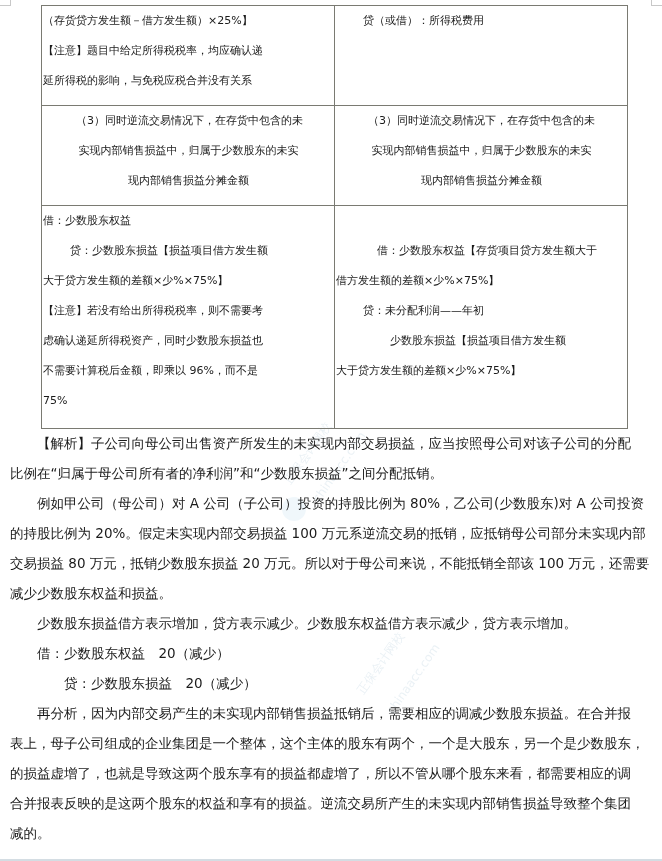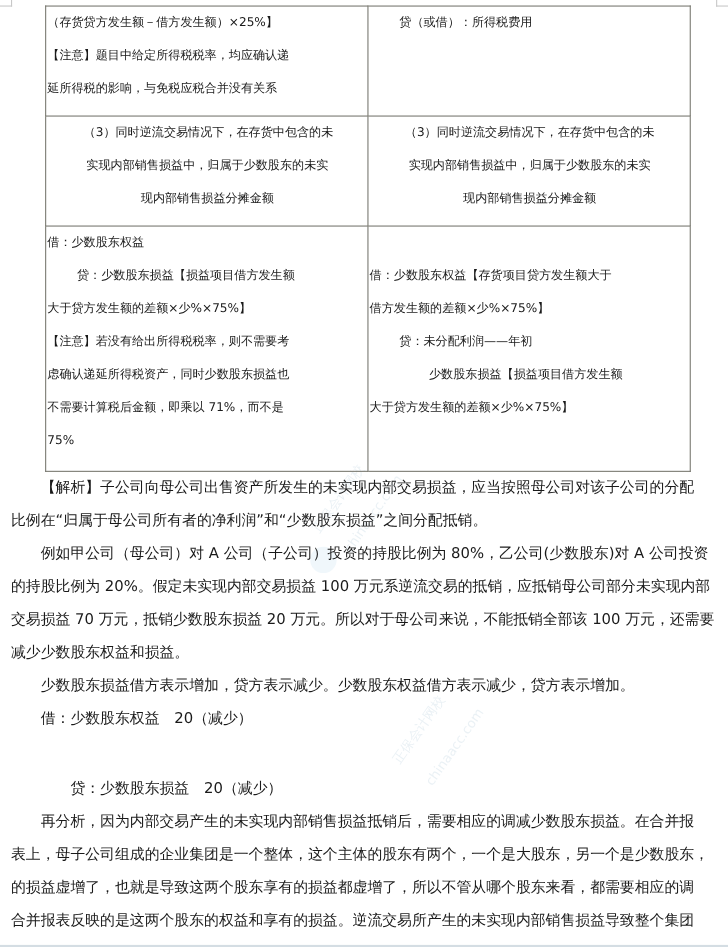--- a/index.html
+++ b/index.html
@@ -129,53 +129,53 @@
       <span class="ln">现内部销售损益分摊金额</span>
     </td>
   </tr>
   <tr class="row3">
     <td class="col-left">
       <span class="ln">借：少数股东权益</span>
       <span class="ln ind1">贷：少数股东损益【损益项目借方发生额</span>
       <span class="ln">大于贷方发生额的差额×少%×75%】</span>
       <span class="ln">【注意】若没有给出所得税税率，则不需要考</span>
       <span class="ln">虑确认递延所得税资产，同时少数股东损益也</span>
-      <span class="ln">不需要计算税后金额，即乘以 71%，而不是</span>
+      <span class="ln">不需要计算税后金额，即乘以 96%，而不是</span>
       <span class="ln">75%</span>
     </td>
     <td class="col-right">
-      <span class="ln pad-top-half" style="height:30px;">借：少数股东权益【存货项目贷方发生额大于</span>
+      <span class="ln pad-top-half" style="height:30px;margin-left:41px;">借：少数股东权益【存货项目贷方发生额大于</span>
       <span class="ln">借方发生额的差额×少%×75%】</span>
       <span class="ln ind1">贷：未分配利润——年初</span>
       <span class="ln ind2">少数股东损益【损益项目借方发生额</span>
       <span class="ln">大于贷方发生额的差额×少%×75%】</span>
     </td>
   </tr>
 </tbody>
   </table>
 
 <div class="body-text">
   <p class="para">
     <span class="ln first">【解析】子公司向母公司出售资产所发生的未实现内部交易损益，应当按照母公司对该子公司的分配</span>
     <span class="ln">比例在“归属于母公司所有者的净利润”和“少数股东损益”之间分配抵销。</span>
   </p>
   <p class="para">
     <span class="ln first">例如甲公司（母公司）对 A 公司（子公司）投资的持股比例为 80%，乙公司(少数股东)对 A 公司投资</span>
     <span class="ln">的持股比例为 20%。假定未实现内部交易损益 100 万元系逆流交易的抵销，应抵销母公司部分未实现内部</span>
-    <span class="ln">交易损益 70 万元，抵销少数股东损益 20 万元。所以对于母公司来说，不能抵销全部该 100 万元，还需要</span>
+    <span class="ln">交易损益 80 万元，抵销少数股东损益 20 万元。所以对于母公司来说，不能抵销全部该 100 万元，还需要</span>
     <span class="ln">减少少数股东权益和损益。</span>
   </p>
   <p class="para">
     <span class="ln first">少数股东损益借方表示增加，贷方表示减少。少数股东权益借方表示减少，贷方表示增加。</span>
   </p>
   <p class="para">
     <span class="ln first">借：少数股东权益　20（减少）</span>
   </p>
   <p class="para">
-    <span class="ln" style="padding-left:54px;margin-top:34px;">贷：少数股东损益　20（减少）</span>
+    <span class="ln" style="padding-left:54px;">贷：少数股东损益　20（减少）</span>
   </p>
   <p class="para">
     <span class="ln first">再分析，因为内部交易产生的未实现内部销售损益抵销后，需要相应的调减少数股东损益。在合并报</span>
     <span class="ln">表上，母子公司组成的企业集团是一个整体，这个主体的股东有两个，一个是大股东，另一个是少数股东，</span>
     <span class="ln">的损益虚增了，也就是导致这两个股东享有的损益都虚增了，所以不管从哪个股东来看，都需要相应的调</span>
     <span class="ln">合并报表反映的是这两个股东的权益和享有的损益。逆流交易所产生的未实现内部销售损益导致整个集团</span>
     <span class="ln">减的。</span>
   </p>
 </div>
 

